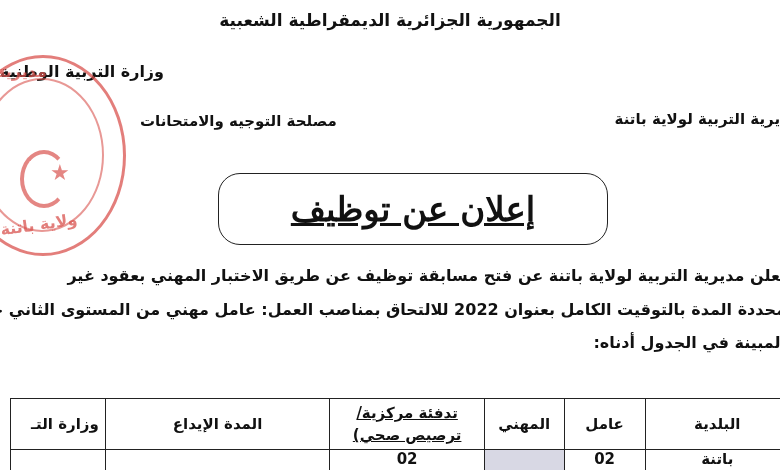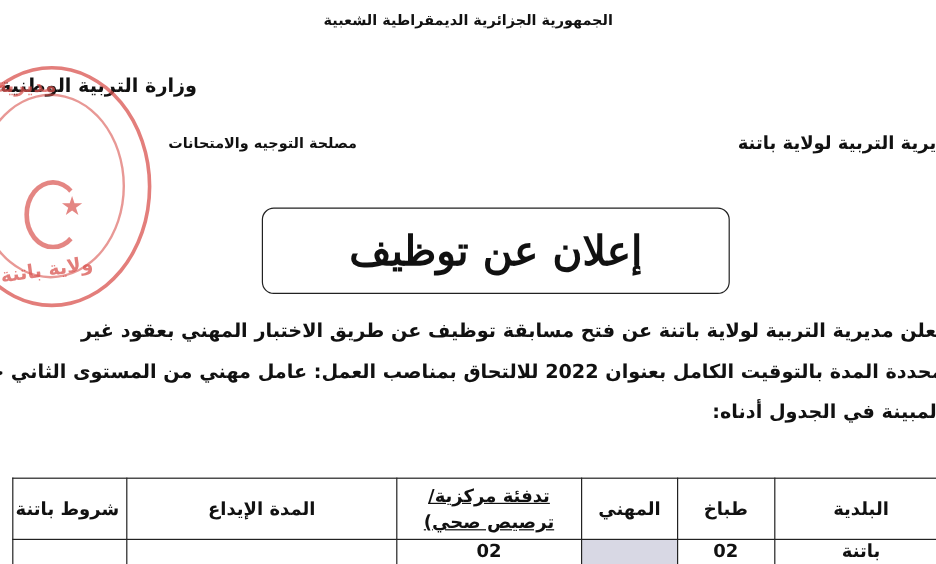--- a/index.html
+++ b/index.html
@@ -1,42 +1,42 @@
 <!DOCTYPE html>
 <html lang="ar" dir="rtl"><head>
 <meta charset="utf-8">
 <style>
   html, body { margin:0; padding:0; }
   body {
     width:780px; height:470px; overflow:hidden; background:#ffffff;
     font-family:"DejaVu Sans", sans-serif; color:#111; position:relative;
   }
   .abs { position:absolute; white-space:nowrap; }
-  .h1 { top:10px; left:0; width:780px; text-align:center; font-size:12px; font-weight:bold; direction:rtl; }
+  .h1 { top:10px; left:0; width:780px; text-align:center; font-size:17px; font-weight:bold; direction:rtl; }
   .h2 { top:62px; left:0; width:780px; text-align:left; font-size:16px; font-weight:bold; direction:rtl; }
-  .left-head { top:112px; left:140px; font-size:12px; font-weight:bold; direction:rtl; }
+  .left-head { top:112px; left:140px; font-size:15px; font-weight:bold; direction:rtl; }
   .right-head { top:110px; right:-18px; font-size:15px; font-weight:bold; direction:rtl; }
   .stamp {
     position:absolute; left:-40px; top:55px; width:160px; height:195px;
     border:3px solid #d9534f; border-radius:50%; opacity:0.75;
   }
   .stamp-inner {
     position:absolute; left:-20px; top:78px; width:120px; height:150px;
     border:2px solid #d9534f; border-radius:50%; opacity:0.6;
   }
   .stamp-crescent {
     position:absolute; left:20px; top:150px; width:40px; height:50px;
     border:4px solid #d9534f; border-right-color:transparent; border-radius:50%; opacity:0.7;
   }
   .stamp-star { position:absolute; left:50px; top:160px; color:#d9534f; font-size:22px; opacity:0.7; }
   .stamp-text-top { position:absolute; left:-4px; top:62px; color:#d9534f; font-size:16px; font-weight:bold; opacity:0.75; direction:rtl; }
   .stamp-text-bot { position:absolute; left:0px; top:215px; color:#d9534f; font-size:16px; font-weight:bold; opacity:0.75; direction:rtl; transform:rotate(-8deg); }
   .title-box {
     position:absolute; left:218px; top:173px; width:388px; height:70px;
-    border:1.5px solid #222; border-radius:10px; display:flex; align-items:center; justify-content:center;
+    border:1.5px solid #222; border-radius:22px; display:flex; align-items:center; justify-content:center;text-decoration:underline;
   }
   .title-box span { font-family:"DejaVu Serif", serif; font-size:34px; font-weight:bold; direction:rtl; }
   .para { right:-6px; font-size:16px; font-weight:bold; direction:rtl; text-align:right; }
   .p1 { top:266px; }
   .p2 { top:300px; }
   .p3 { top:333px; }
   table.main {
     position:absolute; top:398px; right:-10px; border-collapse:collapse; direction:rtl;
     font-size:15px; font-weight:bold;
   }
@@ -66,25 +66,25 @@
 </div>
 
 <div class="abs para p1">تعلن مديرية التربية لولاية باتنة عن فتح  مسابقة توظيف عن طريق الاختبار المهني بعقود غير</div>
 <div class="abs para p2">محددة المدة بالتوقيت الكامل بعنوان 2022  للالتحاق بمناصب العمل: عامل مهني من المستوى الثاني حسب ال</div>
 <div class="abs para p3">المبينة في الجدول أدناه:</div>
 
 <table class="main">
   <thead>
     <tr>
       <th style="width:148px">البلدية</th>
-      <th style="width:82px">طباخ</th>
+      <th style="width:82px">عامل</th>
       <th style="width:80px">المهني</th>
       <th style="width:158px; line-height:22px; white-space:normal;text-decoration:underline;">تدفئة مركزية/ ترصيص صحي)</th>
       <th style="width:232px">المدة الإيداع</th>
-      <th style="width:90px; text-align:right; padding-right:6px;">شروط باتنة</th>
+      <th style="width:90px; text-align:right; padding-right:6px;">وزارة التـ</th>
     </tr>
   </thead>
   <tbody>
     <tr>
       <td>باتنة</td>
       <td>02</td>
       <td class="shaded"></td>
       <td>02</td>
       <td></td>
       <td></td>

